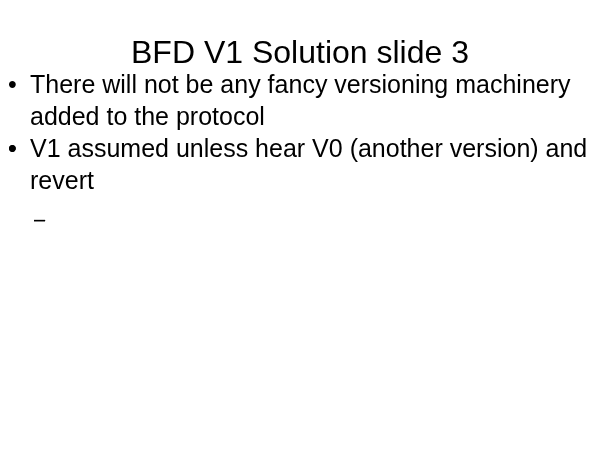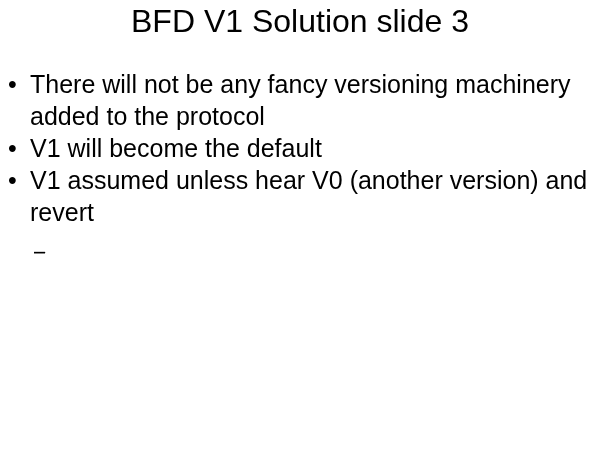--- a/index.html
+++ b/index.html
@@ -17,21 +17,21 @@
   .slide {
     position: relative;
     width: 600px;
     height: 450px;
     background: #ffffff;
     box-sizing: border-box;
   }
   .slide-title {
     position: absolute;
     left: 0;
-    top: 2px;
+    top: 33px;
     width: 600px;
     text-align: center;
     font-size: 32px;
     line-height: 38px;
     font-weight: normal;
     color: #000000;
     letter-spacing: 0px;
     white-space: nowrap;
   }
   .body-content {
@@ -95,21 +95,20 @@
 
   <div class="body-content">
 
     <div class="bullet-l1">
       <span class="marker">•</span>
       <span class="txt">There will not be any fancy versioning machinery added to the protocol</span>
     </div>
 
     <div class="bullet-l1">
       <span class="marker">•</span>
-      <span class="txt">V1 will become the default</span>
     </div>
 
     <div class="bullet-l1">
       <span class="marker">•</span>
       <span class="txt">V1 assumed unless hear V0 (another version) and revert</span>
     </div>
 
     <div class="sub-group">
 
       <div class="bullet-l2">

